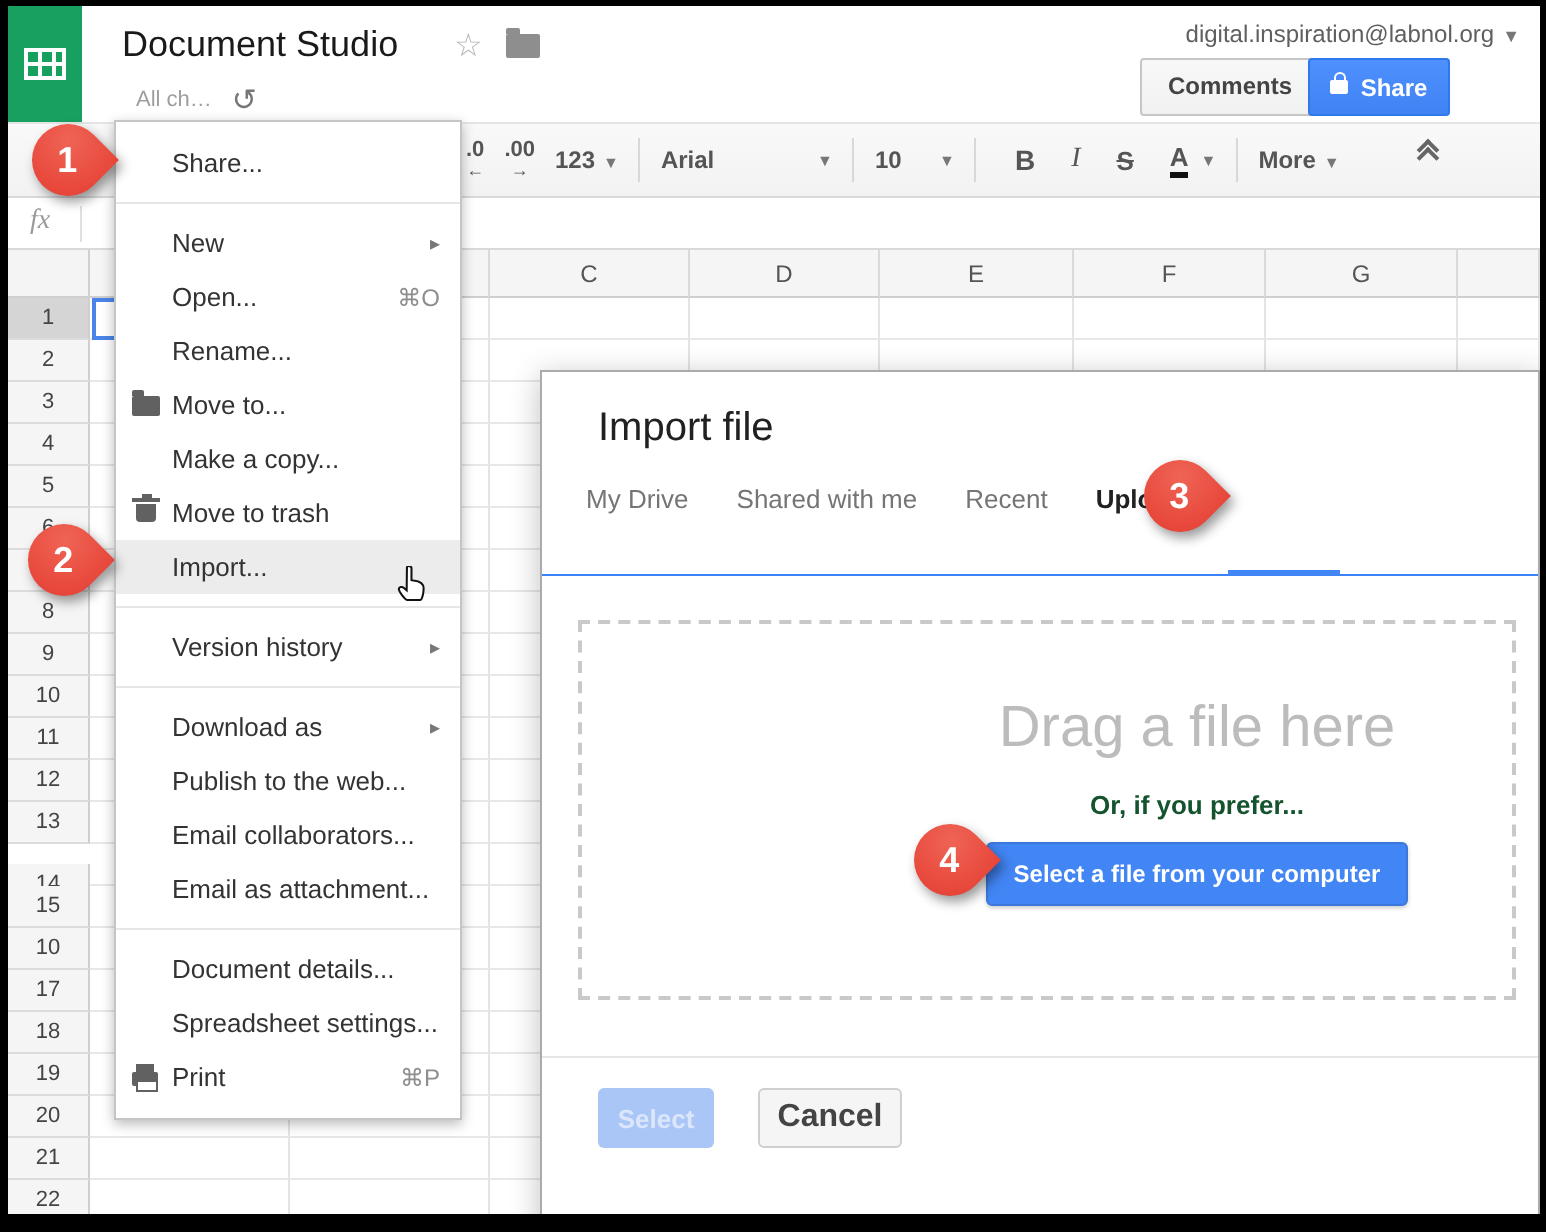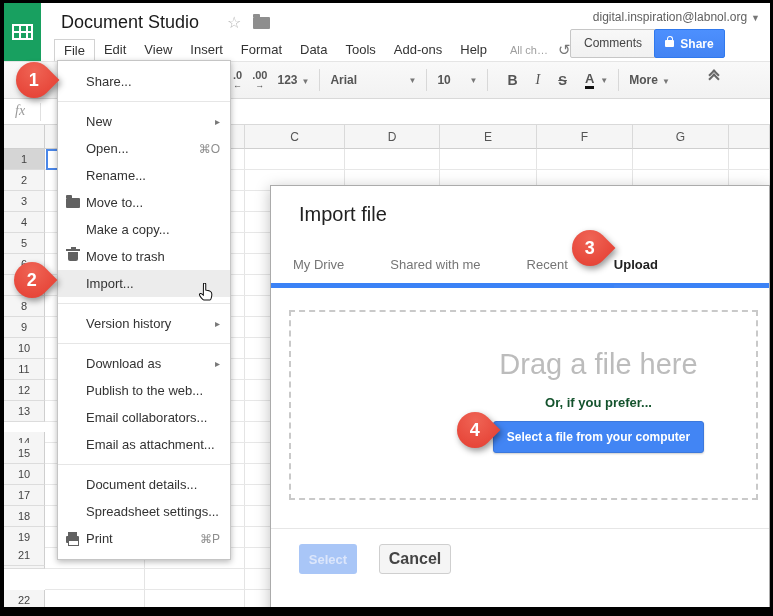--- a/index.html
+++ b/index.html
@@ -20,21 +20,21 @@
   .account { position:absolute; top:7px; right:10px; font-size:12px; color:#5f5f5f; }
   .account .caret { font-size:9px; color:#777; margin-left:4px; }
 
   
   .menubar { position:absolute; left:50px; top:35px; height:23px; display:flex; align-items:center; }
   .mbi { font-size:13px; color:#333; padding:3px 9px; cursor:default; }
   .mbi.active { border:1px solid #d2d2d2; border-bottom:none; background:#fff; position:relative; z-index:6; }
   .all-ch { font-size:11px; color:#9e9e9e; margin-left:14px; }
   .hist { font-size:15px; color:#777; margin-left:10px; }
   .btn-comments { position:absolute; left:566px; top:26px; height:29px; padding:0 13px; background:linear-gradient(#f8f8f8,#f1f1f1);
-    border:1px solid #c6c6c6; border-radius:2px; font-size:12px; font-weight:normal; color:#444; line-height:27px; }
+    border:1px solid #c6c6c6; border-radius:2px; font-size:12px; font-weight:bold; color:#444; line-height:27px; }
   .btn-share { position:absolute; left:650px; top:26px; width:71px; height:29px; background:linear-gradient(#4d90fe,#4283f3);
     border:1px solid #3079ed; border-radius:2px; color:#fff; font-size:12px; font-weight:bold;
     display:flex; align-items:center; justify-content:center; gap:6px; }
   .lock { position:relative; width:9px; height:7px; background:#fff; border-radius:1px; }
   .lock::before { content:''; position:absolute; left:1.5px; top:-4px; width:4px; height:4px;
     border:1.5px solid #fff; border-bottom:none; border-radius:3px 3px 0 0; }
 
   
   .toolbar { position:absolute; left:0; top:58px; width:766px; height:38px; background:linear-gradient(#f9f9f9,#f2f2f2);
     border-top:1px solid #e5e5e5; border-bottom:1px solid #d9d9d9; display:flex; align-items:center; padding-left:229px; color:#555; }
@@ -85,22 +85,22 @@
   .icn.trash::before { content:''; position:absolute; top:-3px; left:-2px; width:14px; height:2px; background:#616161; }
   .icn.trash::after { content:''; position:absolute; top:-5px; left:2.5px; width:5px; height:2px; background:#616161; }
   .icn.printer { top:11px; width:13px; height:7px; background:#616161; border-radius:1px; }
   .icn.printer::before { content:''; position:absolute; top:-4px; left:2px; width:9px; height:4px; background:#616161; }
   .icn.printer::after { content:''; position:absolute; bottom:-3px; left:2px; width:9px; height:4px; background:#fff; border:1px solid #616161; }
 
   
   .dialog { position:absolute; left:266px; top:182px; width:500px; height:455px; background:#fff;
     border:1px solid #ababab; box-shadow:0 3px 14px rgba(0,0,0,.25); z-index:4; }
   .dtitle { position:absolute; left:28px; top:17px; font-size:20px; color:#212121; }
-  .dtabs { position:absolute; left:0; right:0; top:56px; height:46px; border-bottom:5px solid #3b82f6;
-    display:flex; align-items:flex-end; padding-left:22px; gap:46px; }
+  .dtabs { position:absolute; left:0; right:0; top:56px; height:46px; border-bottom:1px solid #3b82f6;
+    display:flex; align-items:flex-start; padding-left:22px; gap:24px; }
   .dtab { font-size:13px; color:#757575; padding-bottom:11px; }
   .dtab.active { color:#212121; font-weight:bold; }
   .upline { position:absolute; left:343px; top:99px; width:56px; height:3px; background:#4285f4; z-index:1; }
   .dropzone { position:absolute; left:18px; top:124px; width:469px; height:190px; border:2px dashed #c9c9c9; }
   .dz-inner { position:absolute; left:150px; right:0; top:0; bottom:0; text-align:center; padding-top:36px; }
   .dz-head { font-size:29px; color:#bcbcbc; }
   .dz-sub { margin-top:14px; font-size:13px; font-weight:bold; color:#14532d; }
   .dz-btn { display:inline-block; margin-top:11px; background:#4285f4; color:#fff; font-size:12px; font-weight:bold;
     padding:8px 13px; border-radius:3px; border:1px solid #3c78dc; box-shadow:0 1px 2px rgba(0,0,0,.2); }
   .dfoot-sep { position:absolute; left:0; right:0; top:342px; height:1px; background:#e6e6e6; }
@@ -128,31 +128,20 @@
 
     <div class="logo">
         <div class="logo-grid"></div>
       </div>
     <div class="doc-title">Document Studio</div>
     <div class="star">☆</div>
     <div class="title-folder"></div>
     <div class="account"><span>digital.inspiration@labnol.org</span><span class="caret">▼</span></div>
 
     <div class="menubar">
-      <span style="display:flex;">
-          <span class="mbi active">File</span>
-          <span class="mbi">Edit</span>
-          <span class="mbi">View</span>
-          <span class="mbi">Insert</span>
-          <span class="mbi">Format</span>
-          <span class="mbi">Data</span>
-          <span class="mbi">Tools</span>
-          <span class="mbi">Add-ons</span>
-          <span class="mbi">Help</span>
-        </span>
       <span class="all-ch">All ch…</span>
       <span class="hist">↺</span>
     </div>
     <div class="btn-comments">Comments</div>
     <div class="btn-share">
         <span class="lock"></span>
         <span>Share</span>
       </div>
 
     <div class="toolbar">
@@ -246,21 +235,21 @@
           <div class="rhead" style="top: 339px;">10</div>
           <div class="hline" style="top: 359px; width: 725px;"></div>
           <div class="rhead" style="top: 360px;">17</div>
           <div class="hline" style="top: 380px; width: 725px;"></div>
           <div class="rhead" style="top: 381px;">18</div>
           <div class="hline" style="top: 401px; width: 725px;"></div>
           <div class="rhead" style="top: 402px;">19</div>
           <div class="hline" style="top: 422px; width: 725px;"></div>
           <div class="rhead" style="top: 423px;">20</div>
           <div class="hline" style="top: 443px; width: 725px;"></div>
-          <div class="rhead" style="top: 420px;">21</div>
+          <div class="rhead" style="top: 444px;">21</div>
           <div class="hline" style="top: 464px; width: 725px;"></div>
           <div class="rhead" style="top: 465px;">22</div>
         </div>
       <div class="a1sel"></div>
     </div>
 
     <div class="filemenu">
       <div>
           <div class="mitem">
             <span>Share...</span>

